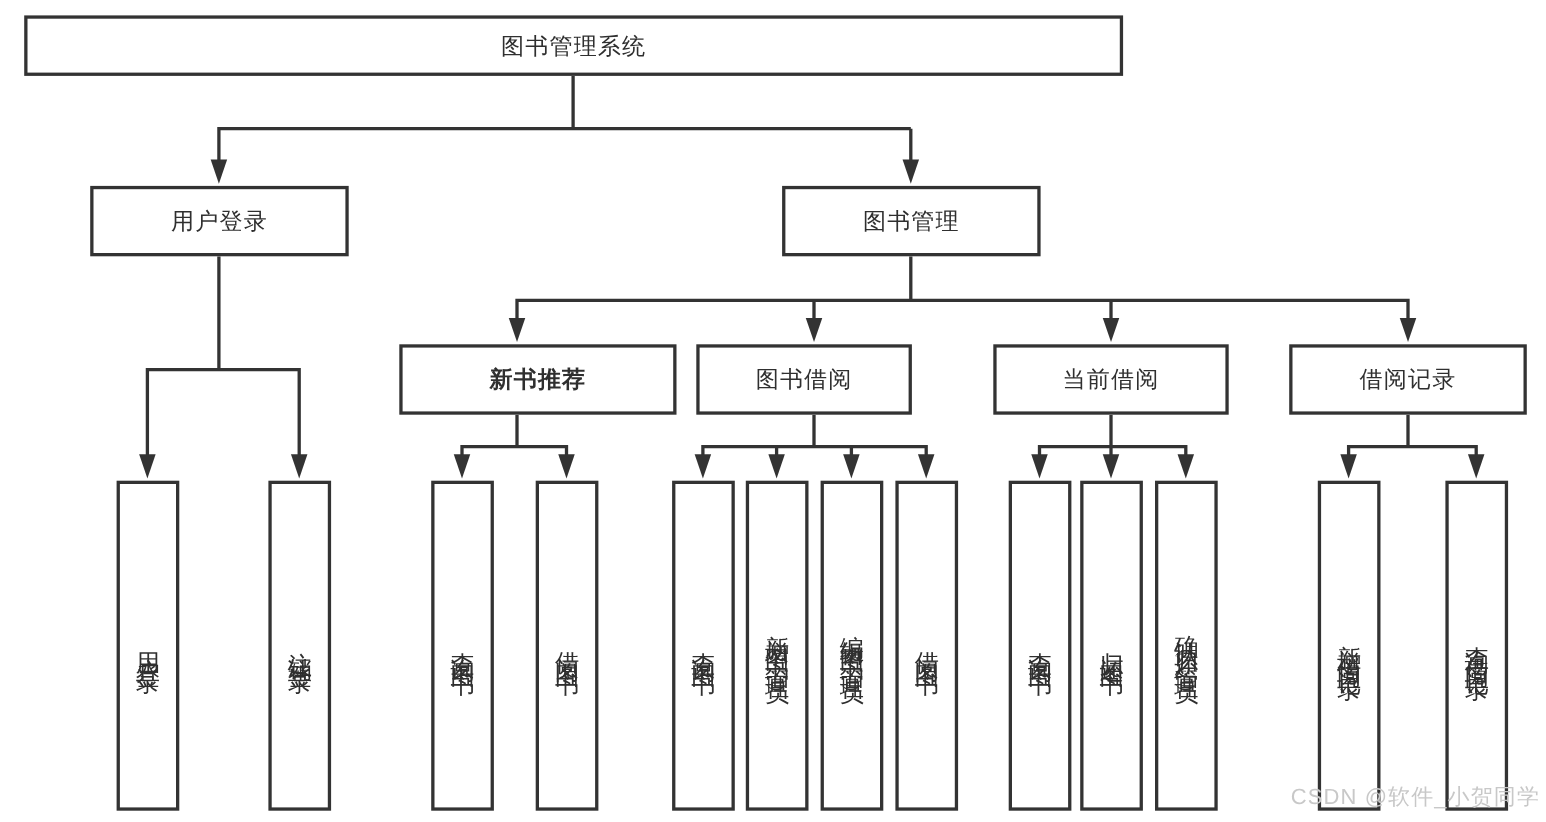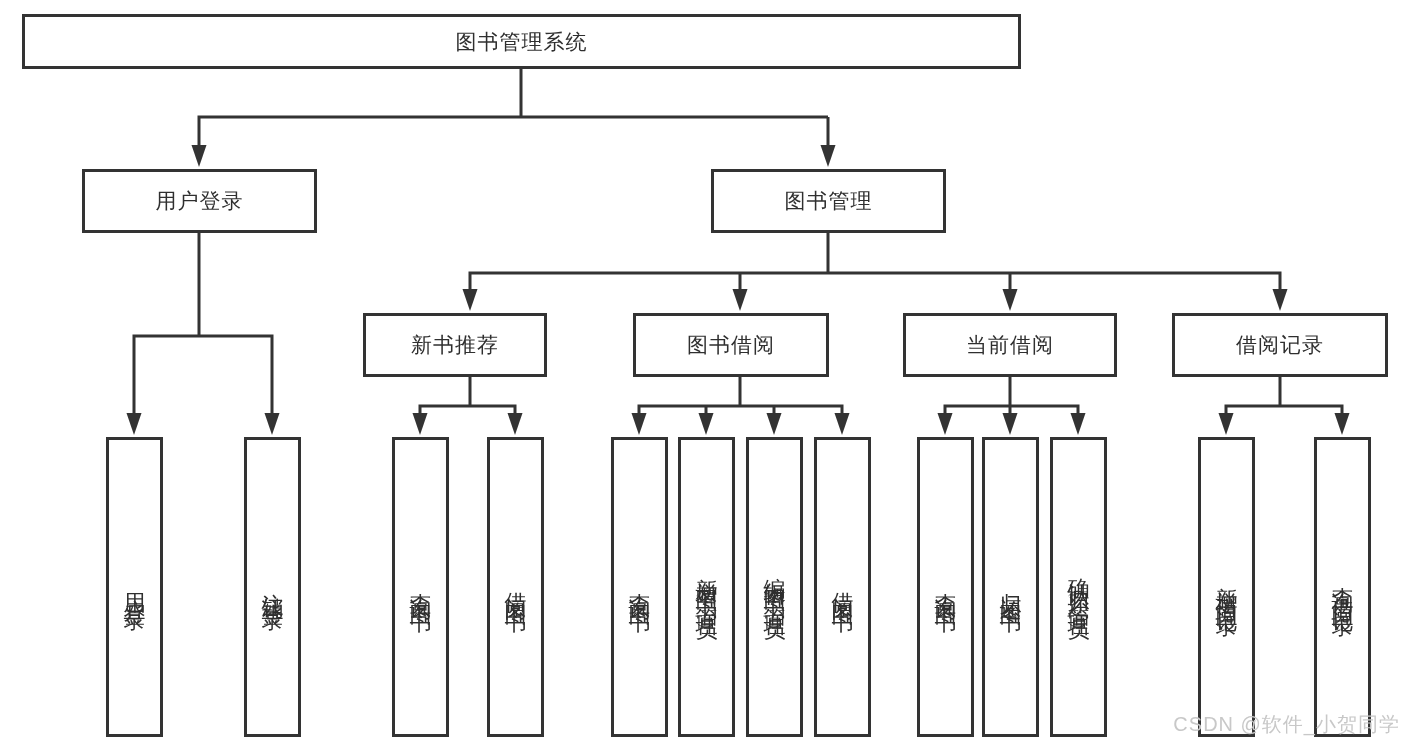--- a/index.html
+++ b/index.html
@@ -102,21 +102,21 @@
       <polygon points="1218.5,413 1233.5,413 1226,435"></polygon>
       <polygon points="1334.5,413 1349.5,413 1342,435"></polygon>
     </g>
   </svg>
 
   <div class="box hbox" style="left:22px; top:14px; width:999px; height:55px;">图书管理系统</div>
 
   <div class="box hbox" style="left:82px; top:169px; width:235px; height:64px;">用户登录</div>
   <div class="box hbox" style="left:711px; top:169px; width:235px; height:64px;">图书管理</div>
 
-  <div class="box hbox" style="left:363px; top:313px; width:184px; height:64px;">新书推荐</div>
+  <div class="box hbox" style="left:363px; top:313px; width:252px; height:64px;font-weight:bold;">新书推荐</div>
   <div class="box hbox" style="left:633px; top:313px; width:196px; height:64px;">图书借阅</div>
   <div class="box hbox" style="left:1172px; top:313px; width:216px; height:64px;">借阅记录</div>
   <div class="box hbox" style="left:903px; top:313px; width:214px; height:64px;">当前借阅</div>
 
   <div class="box vbox" style="left:106px; top:437px; width:57px; height:300px;">用户登录</div>
   <div class="box vbox" style="left:244px; top:437px; width:57px; height:300px;">注销登录</div>
 
   <div class="box vbox" style="left:392px; top:437px; width:57px; height:300px;">查询图书</div>
   <div class="box vbox" style="left:487px; top:437px; width:57px; height:300px;">借阅图书</div>
 

